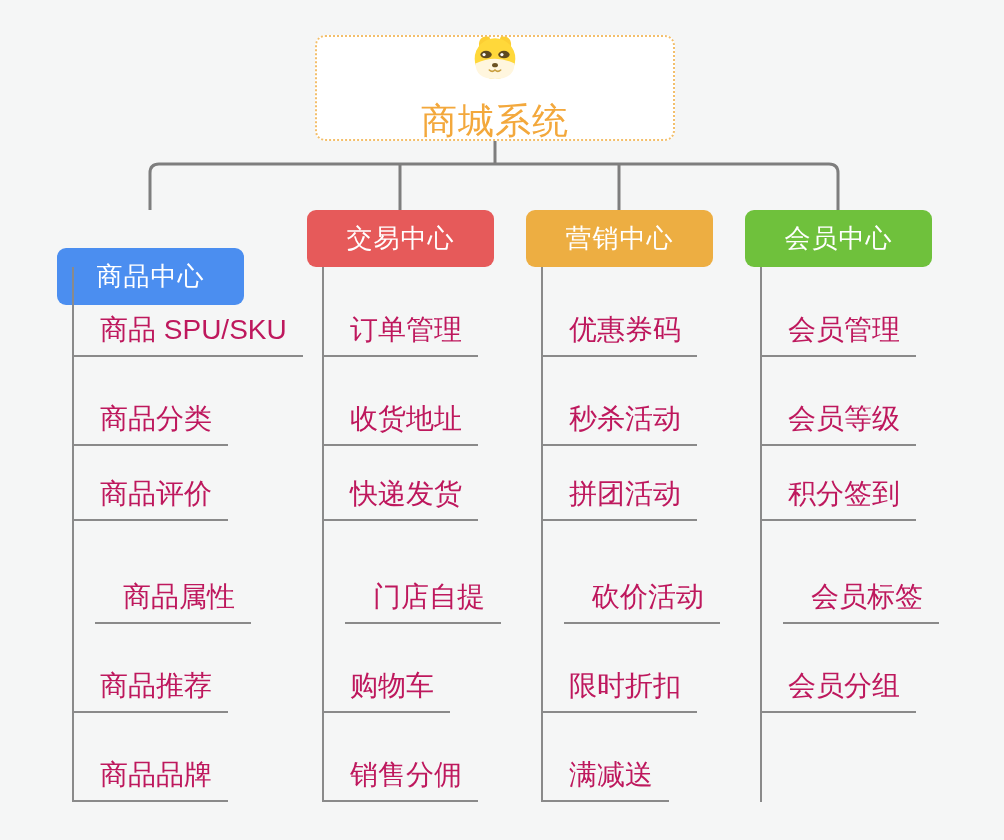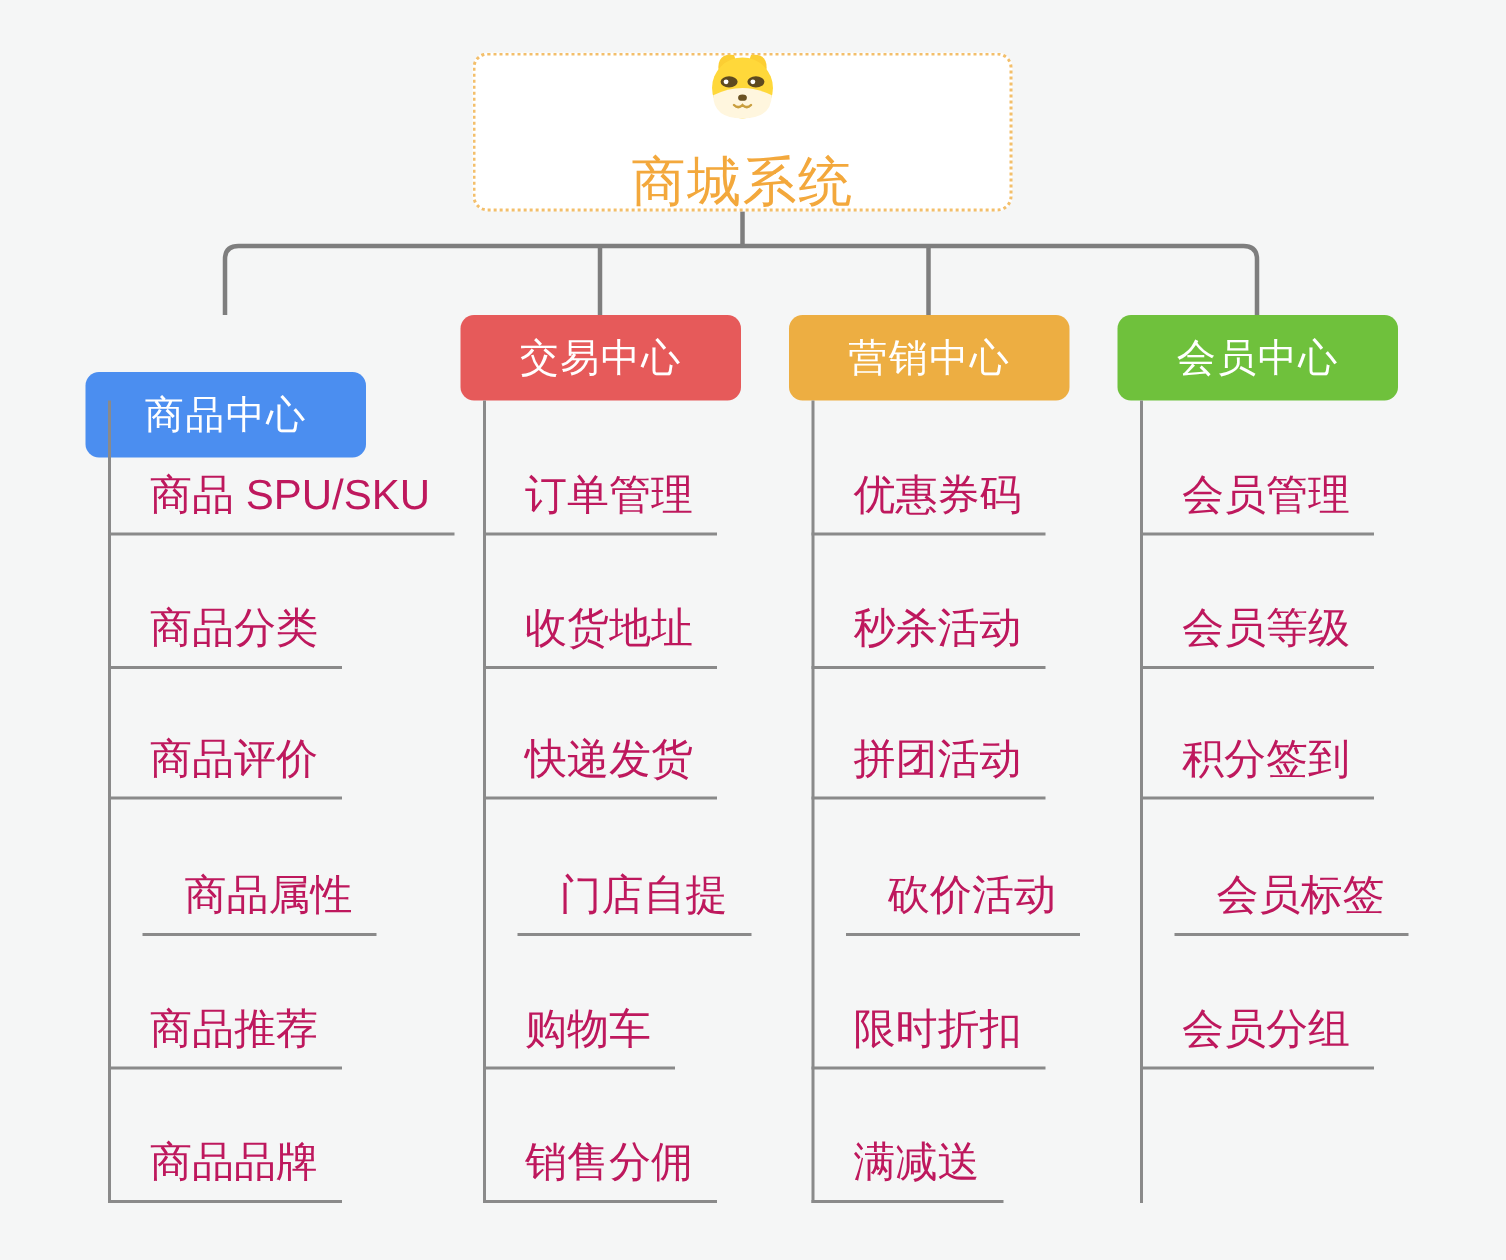--- a/index.html
+++ b/index.html
@@ -87,21 +87,21 @@
     color: #be185d;
     white-space: nowrap;
     cursor: default;
   }
   .col-0 { left: 72px; }
   .col-1 { left: 322px; }
   .col-2 { left: 541px; }
   .col-3 { left: 760px; }
   .row-0 { top: 317px; }
   .row-1 { top: 406px; }
-  .row-2 { top: 493px; }
+  .row-2 { top: 481px; }
   .row-3 { top: 584px; margin-left: 23px; }
   .row-4 { top: 673px; }
   .row-5 { top: 762px; }
 </style>
 </head>
 <body>
 
 <div class="canvas">
 
   <svg class="connector-svg" viewBox="0 0 1004 840" xmlns="http://www.w3.org/2000/svg">

